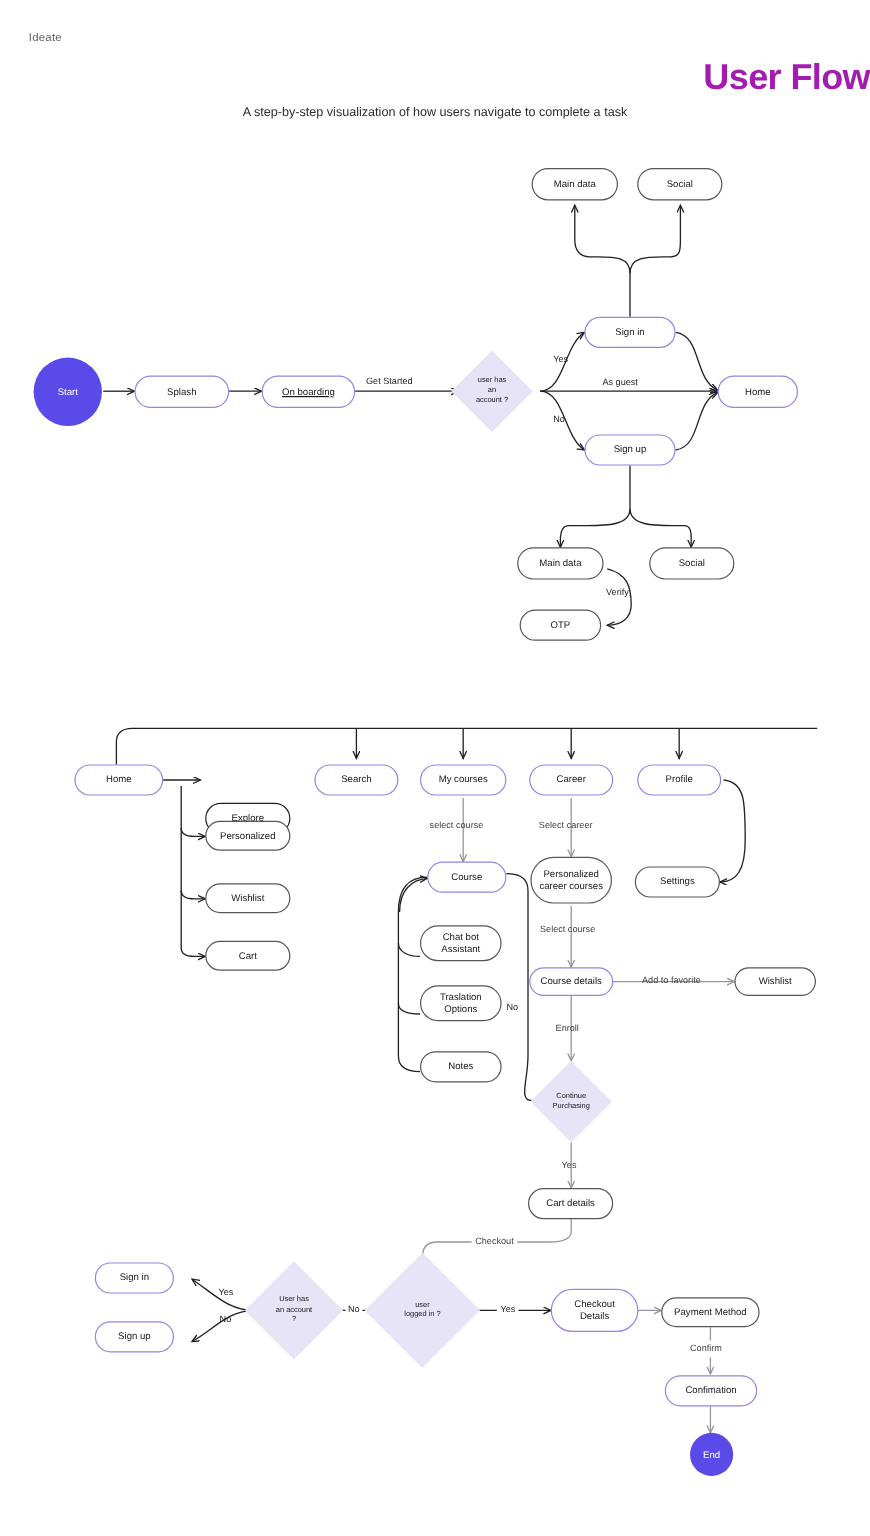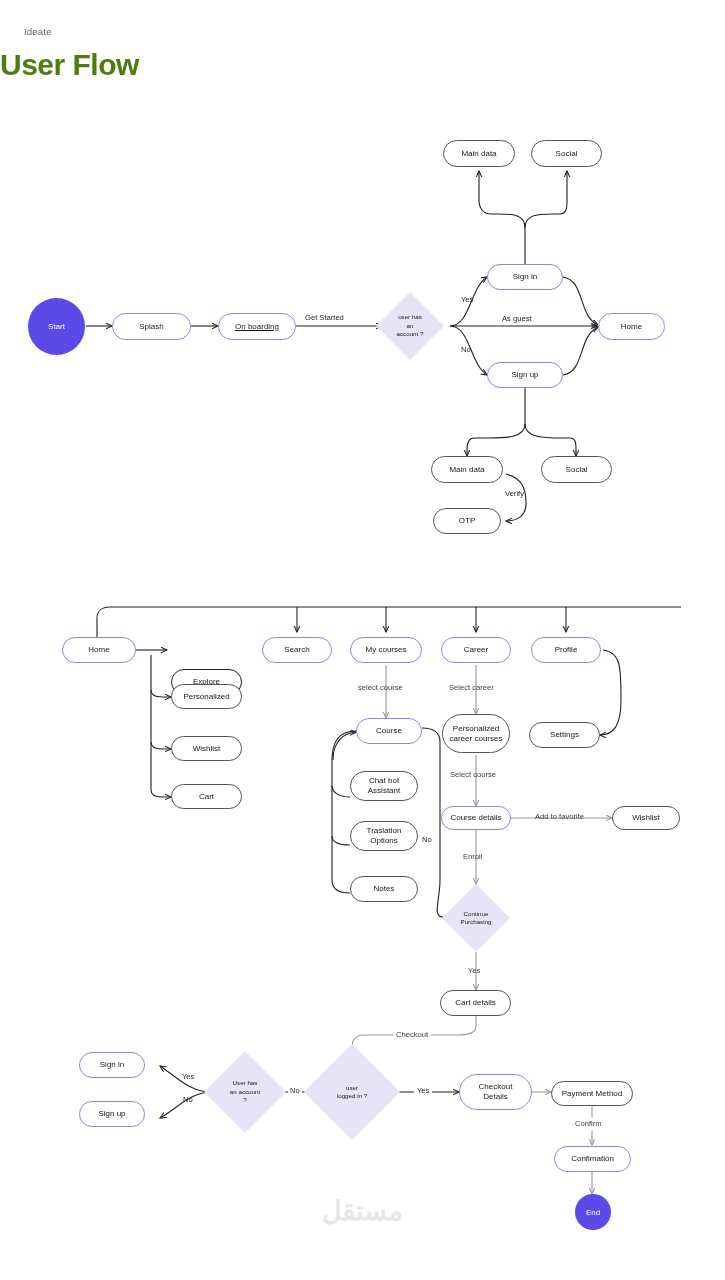--- a/index.html
+++ b/index.html
@@ -21,24 +21,24 @@
     position: absolute;
     left: 24px; top: 26px;
     font-size: 9.5px;
     color: #5f6063;
     letter-spacing: .2px;
   }
   .title {
     position: absolute;
     left: 0; top: 48px;
     width: 725px;
-    text-align: left;
+    text-align: right;
     font-size: 30px;
     font-weight: bold;
-    color: #4d7c0f;
+    color: #a21caf;
     letter-spacing: -0.5px;
   }
   .subtitle {
     position: absolute;
     left: 0; top: 88px;
     width: 725px;
     text-align: center;
     font-size: 10.5px;
     color: #2b2c30;
   }
@@ -116,20 +116,21 @@
   .wm .wm-ar { font-size: 27px; font-weight: bold; letter-spacing: 1px; line-height: 1; }
   .wm .wm-lat { font-size: 13px; font-weight: bold; letter-spacing: .5px; margin-top: 2px; }
 </style>
 </head>
 <body>
 
 <div id="page">
 
   <div class="ideate">Ideate</div>
   <div class="title">User Flow</div>
+  <div class="subtitle">A step-by-step visualization of how users navigate to complete a task</div>
 
   <svg id="edges" viewBox="0 0 725 1280">
     <defs>
       <marker id="ah" markerWidth="7" markerHeight="7" refX="5.6" refY="2.6" orient="auto">
         <path d="M0,0 L5.6,2.6 L0,5.2" fill="none" stroke="#202124" stroke-width="1.0"></path>
       </marker>
       <marker id="ahg" markerWidth="7" markerHeight="7" refX="5.6" refY="2.6" orient="auto">
         <path d="M0,0 L5.6,2.6 L0,5.2" fill="none" stroke="#9597a0" stroke-width="1.0"></path>
       </marker>
     </defs>
@@ -291,16 +292,15 @@
   <div class="node purple" style="left:554px;top:1146px;width:77px;height:26px;">Confimation</div>
   <div class="terminal" style="left:575px;top:1194px;width:36px;height:36px;">End</div>
 
   <div class="elabel" style="left:288px;top:1086px;background:#fff;padding:0 2px;">No</div>
   <div class="elabel" style="left:414px;top:1086px;background:#fff;padding:0 3px;">Yes</div>
   <div class="elabel" style="left:182px;top:1072px;">Yes</div>
   <div class="elabel" style="left:183px;top:1095px;">No</div>
   <div class="elabel gray-t" style="left:575px;top:1119px;">Confirm</div>
 
   <div class="wm">
-    <div class="wm-ar">مستقل</div>
   </div>
 
 </div>
 
 </body></html>

